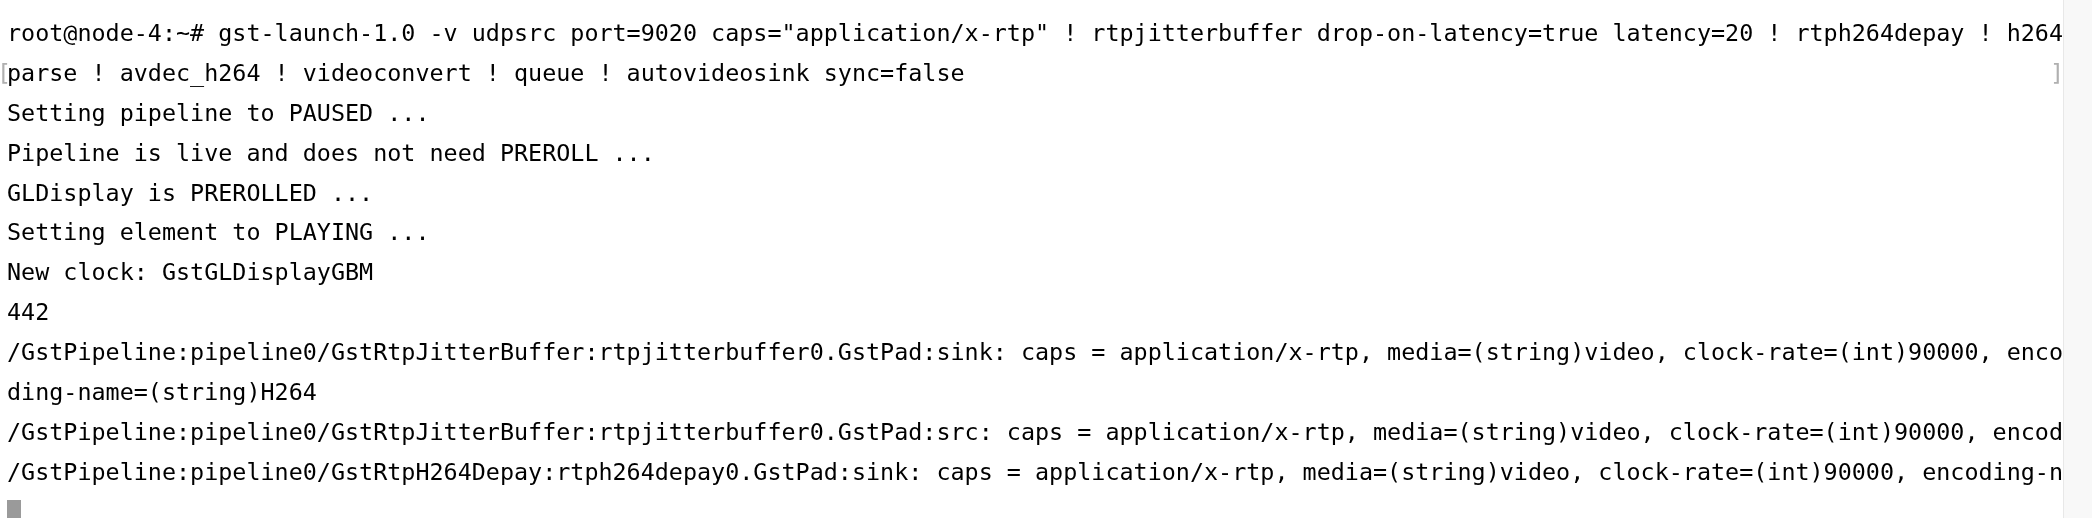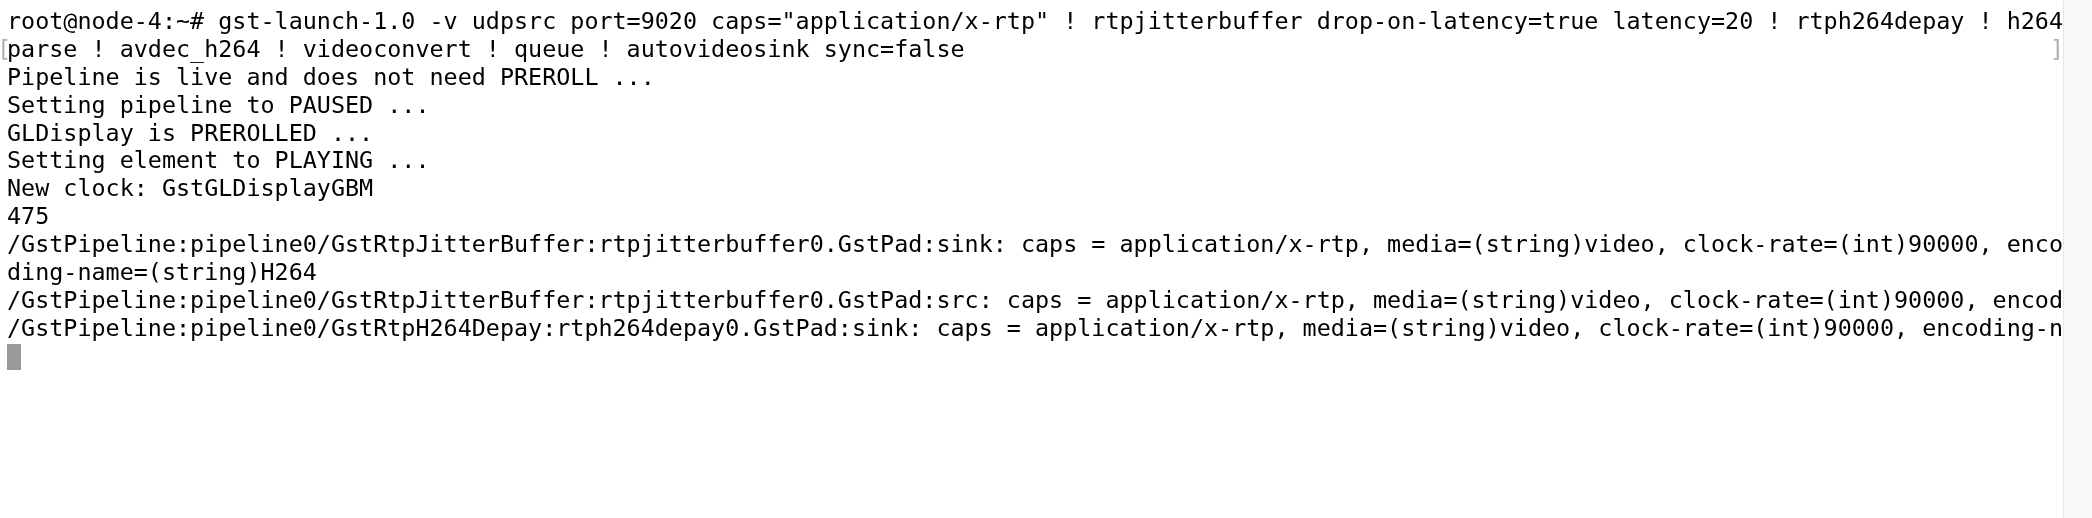--- a/index.html
+++ b/index.html
@@ -25,20 +25,21 @@
     font-size: 23.4px;
     line-height: 27.9px;
     color: #000000;
     letter-spacing: 0;
     overflow: hidden;
   }
   .line {
     position: relative;
     height: 27.9px;
     white-space: pre;
+    margin-top: 12px;
   }
   .wrap-marker {
     position: absolute;
     top: 0;
     color: #b0b0b0;
   }
   .wrap-open  { left: -10px; }
   .wrap-close { left: 2043px; }
   .cursor {
     display: inline-block;
@@ -59,26 +60,26 @@
     box-sizing: border-box;
   }
 </style>
 </head>
 <body>
 
 <div class="screen">
   <div class="terminal">
     <div class="line">root@node-4:~# gst-launch-1.0 -v udpsrc port=9020 caps="application/x-rtp" ! rtpjitterbuffer drop-on-latency=true latency=20 ! rtph264depay ! h264</div>
     <div class="line"><span class="wrap-marker wrap-open">[</span><span>parse ! avdec_h264 ! videoconvert ! queue ! autovideosink sync=false</span><span class="wrap-marker wrap-close">]</span></div>
+    <div class="line">Setting pipeline to PAUSED ...</div>
     <div class="line">Pipeline is live and does not need PREROLL ...</div>
-    <div class="line">Setting pipeline to PAUSED ...</div>
     <div class="line">GLDisplay is PREROLLED ...</div>
     <div class="line">Setting element to PLAYING ...</div>
     <div class="line">New clock: GstGLDisplayGBM</div>
-    <div class="line">475</div>
+    <div class="line">442</div>
     <div class="line">/GstPipeline:pipeline0/GstRtpJitterBuffer:rtpjitterbuffer0.GstPad:sink: caps = application/x-rtp, media=(string)video, clock-rate=(int)90000, enco</div>
     <div class="line">ding-name=(string)H264</div>
     <div class="line">/GstPipeline:pipeline0/GstRtpJitterBuffer:rtpjitterbuffer0.GstPad:src: caps = application/x-rtp, media=(string)video, clock-rate=(int)90000, encod</div>
     <div class="line">/GstPipeline:pipeline0/GstRtpH264Depay:rtph264depay0.GstPad:sink: caps = application/x-rtp, media=(string)video, clock-rate=(int)90000, encoding-n</div>
     <div class="line"><span class="cursor"></span></div>
   </div>
   <div class="scrollbar-track"></div>
 </div>
 
 </body></html>

